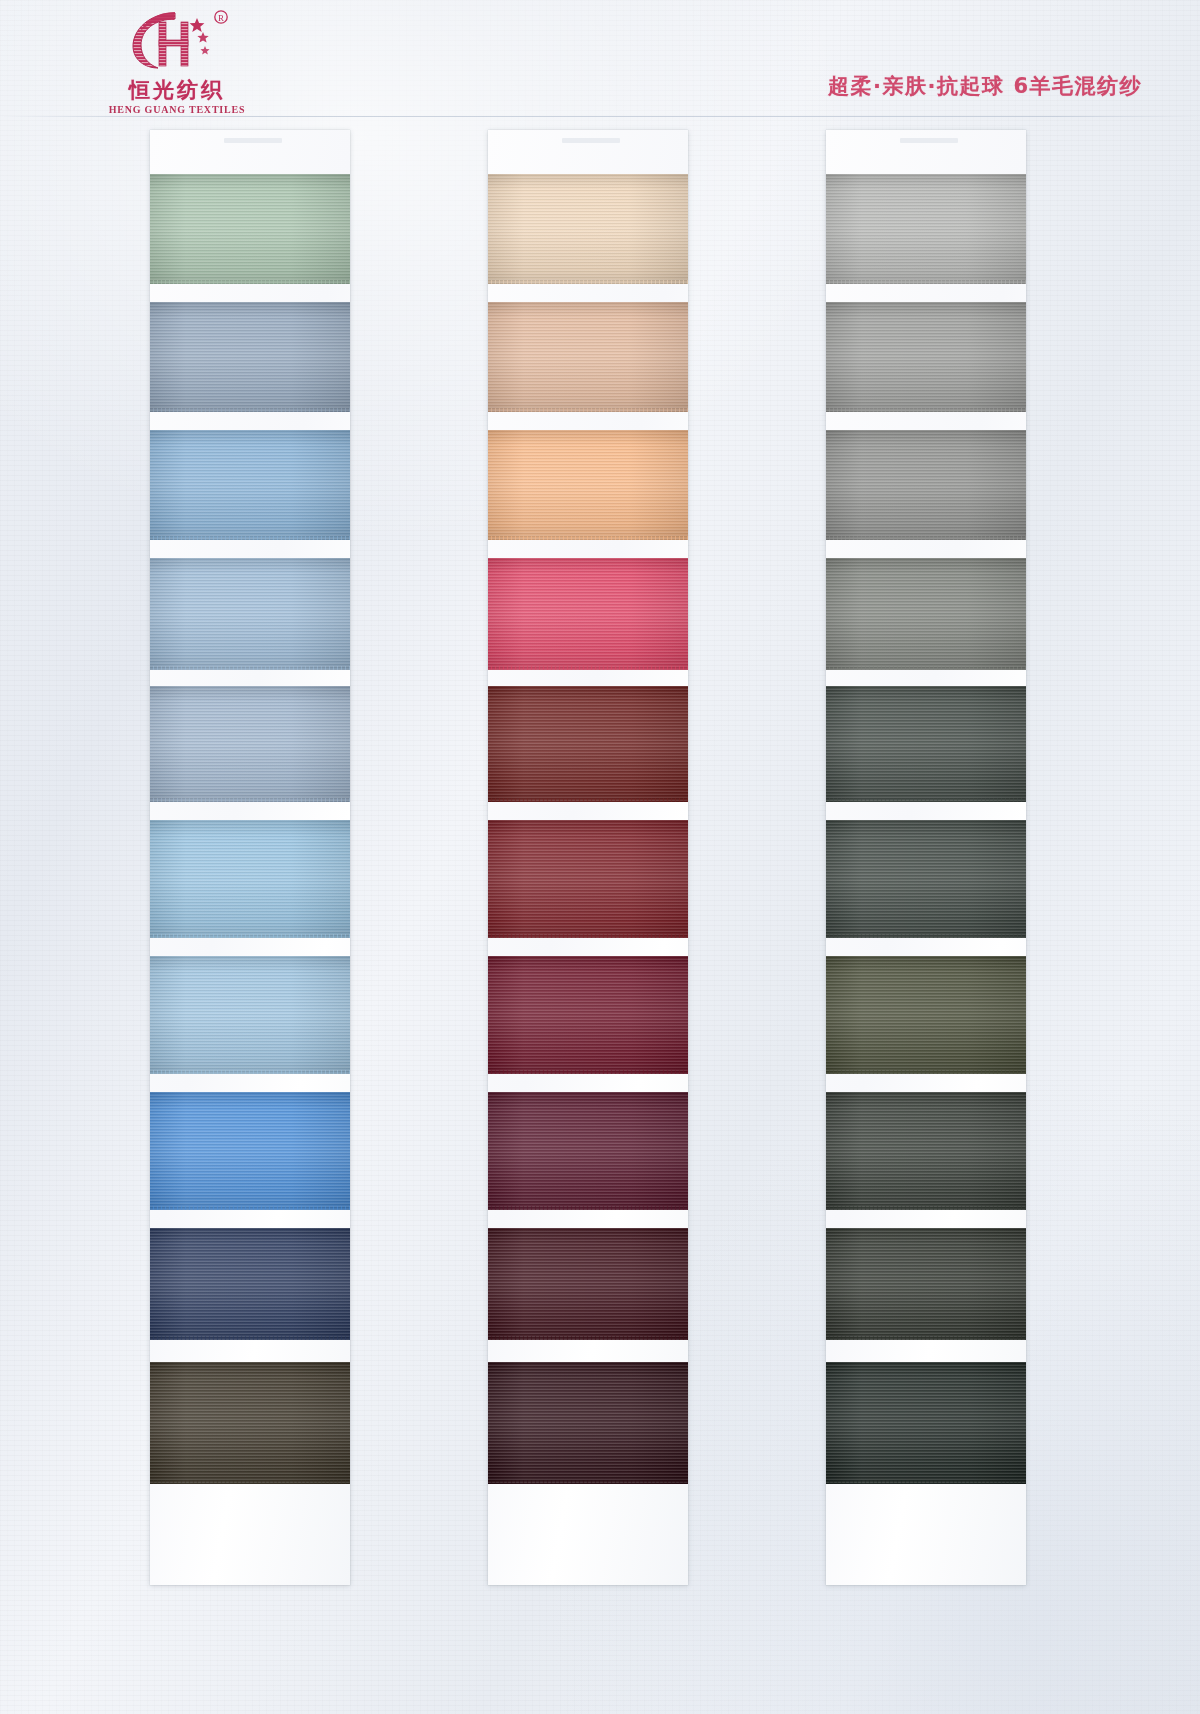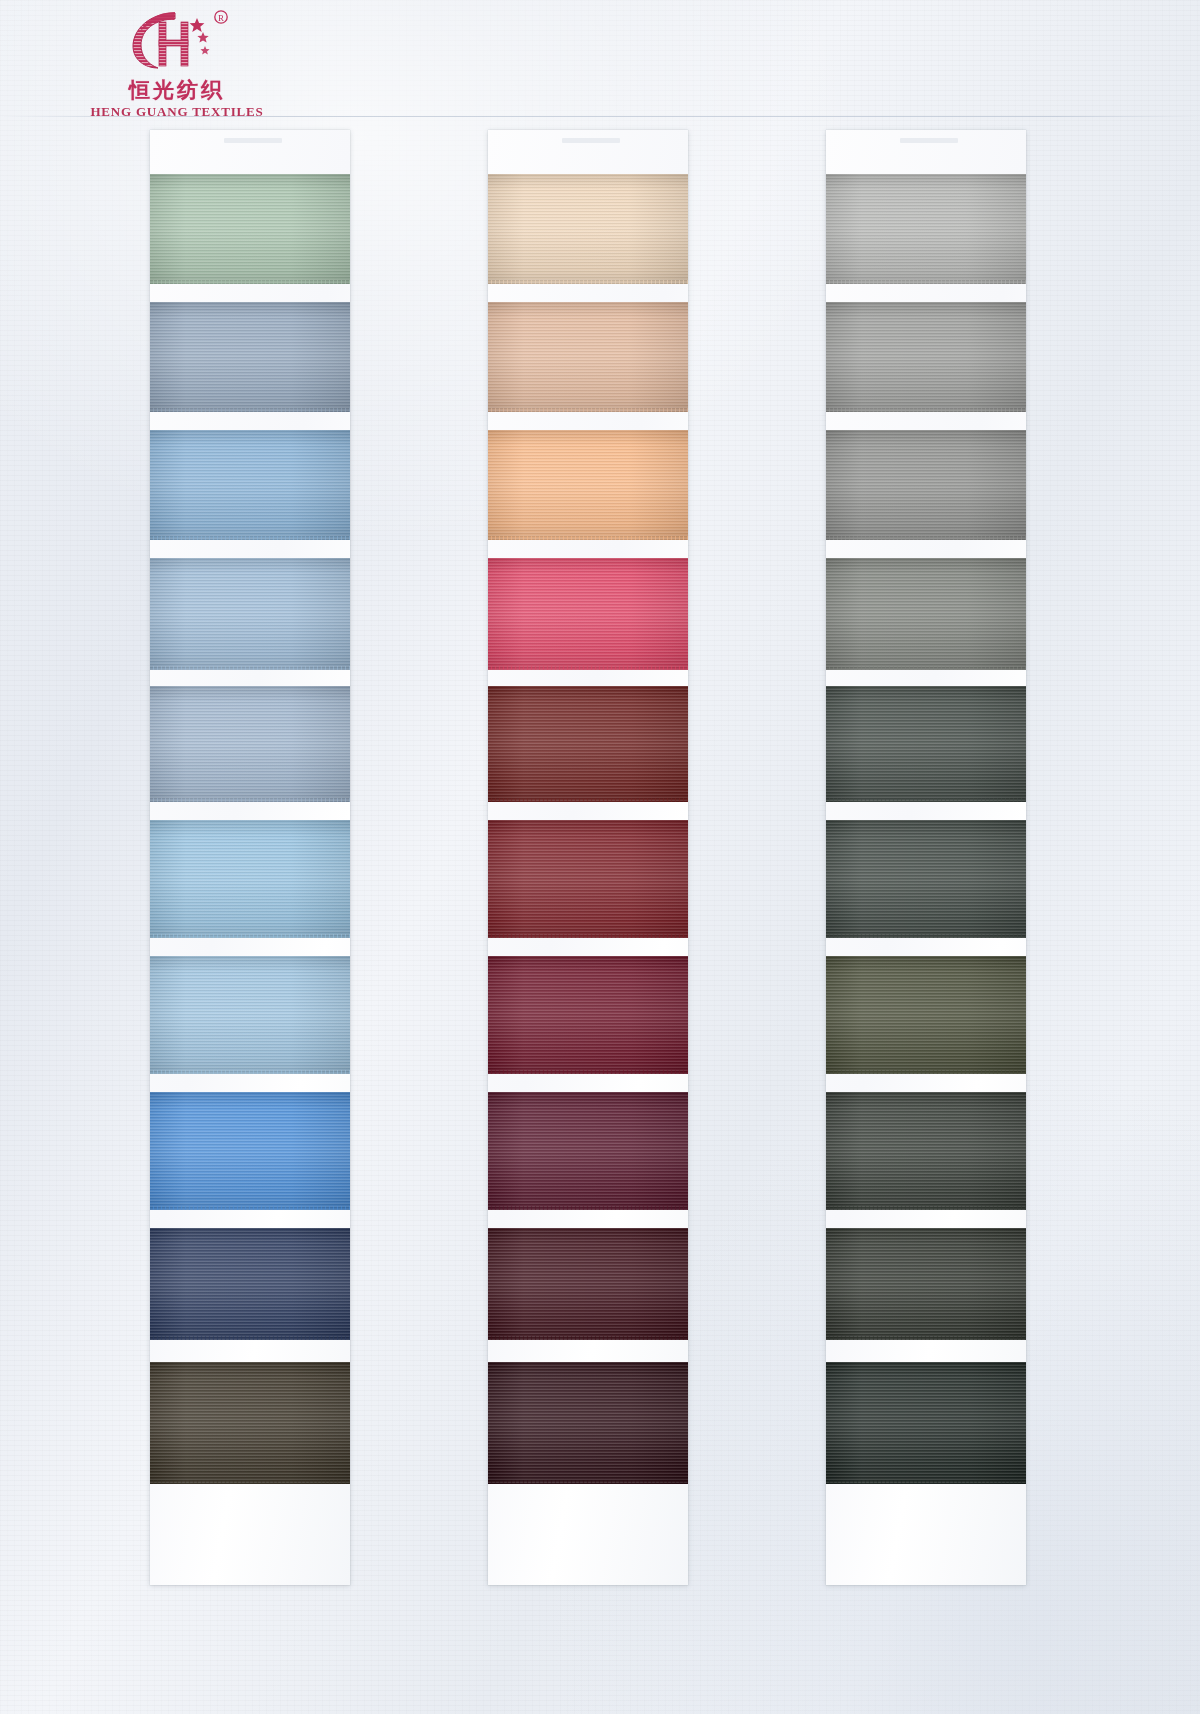--- a/index.html
+++ b/index.html
@@ -66,21 +66,21 @@
     font-size: 21px;
     font-weight: bold;
     letter-spacing: 3px;
     color: #c0305c;
     line-height: 1;
     margin-top: 10px;
     text-shadow: 0 0 1px rgba(192,48,92,0.4);
   }
   #brand-en {
     font-family: "Liberation Serif", serif;
-    font-size: 13px;
+    font-size: 10px;
     font-weight: bold;
     letter-spacing: 0.8px;
     color: #b83358;
     margin-top: 3px;
   }
   #tagline {
     position: absolute;
     right: 58px;
     top: 72px;
     font-family: "DejaVu Sans", sans-serif;
@@ -216,20 +216,21 @@
           <g>
             <circle cx="104" cy="9" r="6.2" fill="none" stroke="#c0305c" stroke-width="1.3"></circle>
             <text x="104" y="13" text-anchor="middle" font-family="Liberation Serif, serif" font-size="9" fill="#c0305c">R</text>
           </g>
         </svg>
       </div>
       <div id="brand-cn">恒光纺织</div>
       <div id="brand-en">HENG GUANG TEXTILES</div>
     </div>
 
+    <div id="tagline">超柔·亲肤·抗起球  6羊毛混纺纱</div>
     <div id="header-rule"></div>
   </div>
 
   <div class="column col-1" id="col-1" style="left: 150px;">
       <div class="label" style="top: 78px;">
         <div class="code">BD6720</div>
         <div class="name">天水兰</div>
       </div>
       <div class="label" style="top: 208px;">
         <div class="code">BD6704</div>

